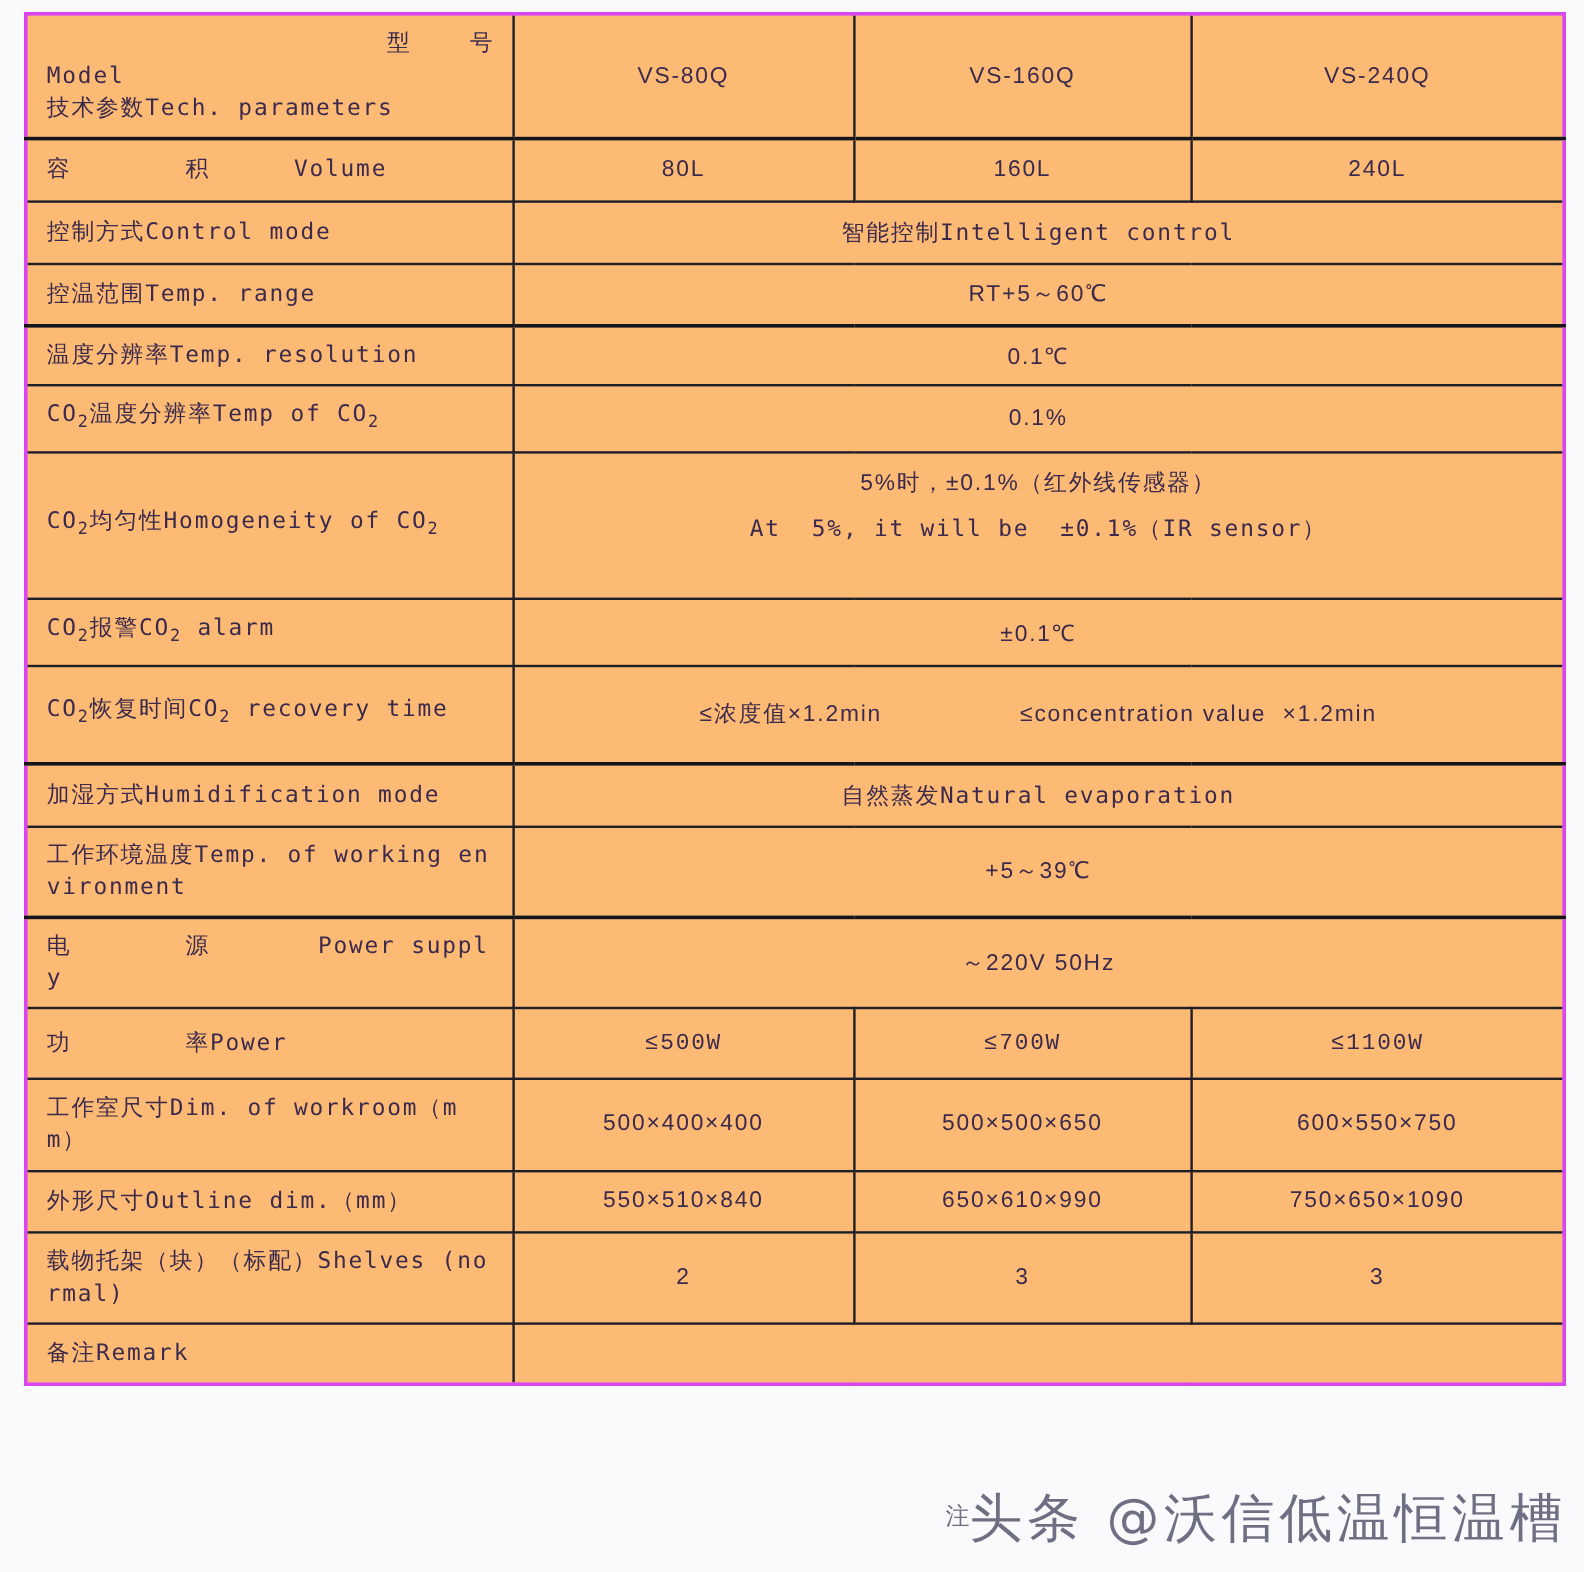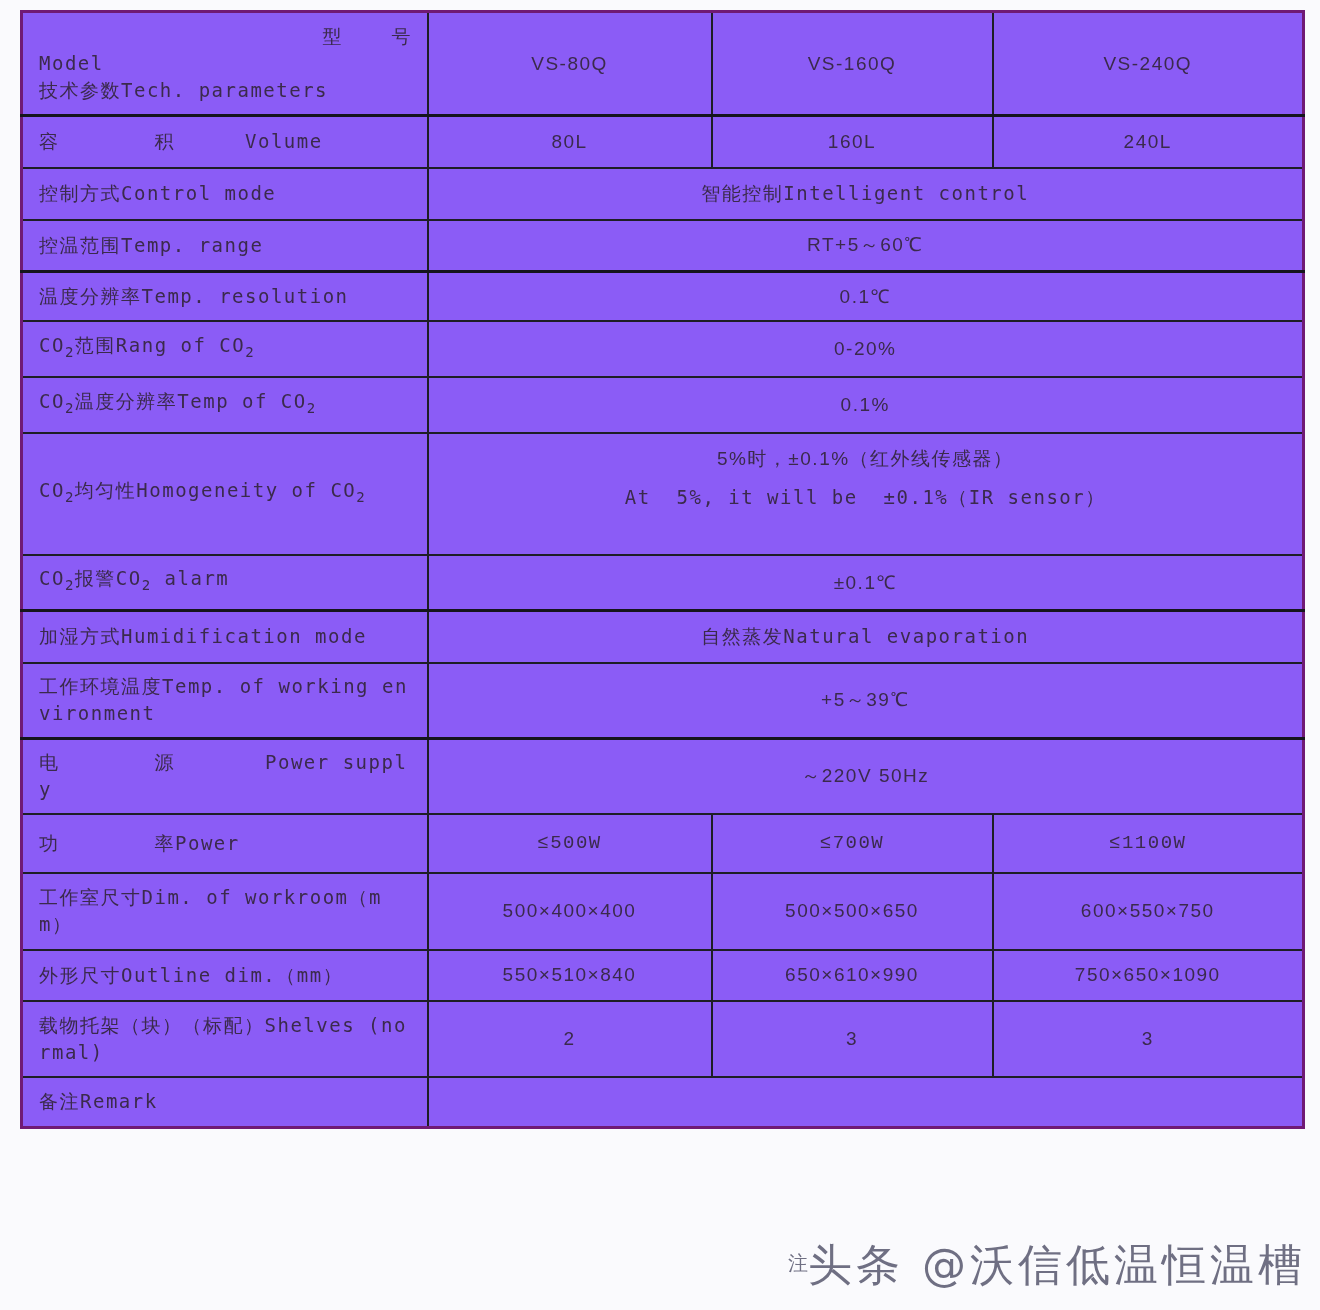--- a/index.html
+++ b/index.html
@@ -2,22 +2,22 @@
 <html><head>
 <meta charset="utf-8">
 <style>
   html, body { margin:0; padding:0; }
   body {
     width:1320px; height:1310px; background:#fafafd; position:relative; overflow:hidden;
     font-family:"DejaVu Sans Mono","Liberation Mono",monospace; color:#3b2a4c;
   }
   table.spec {
     position:absolute; left:20px; top:10px; width:1282px;
-    border-collapse:collapse; table-layout:fixed; background:#8b5cf6;
-    border:3px solid #701a75;
+    border-collapse:collapse; table-layout:fixed; background:#fdba74;
+    border:3px solid #d946ef;
   }
   table.spec td {
     border:2px solid #1e1e26; padding:0 16px; font-size:19px; letter-spacing:1.5px;
     vertical-align:middle;
   }
   td.lbl { text-align:left; line-height:27px; word-break:break-all; }
   td.val { text-align:center; font-family:"Liberation Sans Narrow","Liberation Sans",sans-serif; letter-spacing:0.5px; }
   td.val .mono { font-family:"DejaVu Sans Mono",monospace; letter-spacing:1.5px; }
   tr.thick td { border-top:3px solid #15151c; }
   td.big { font-size:27px; font-family:Liberation Mono, monospace; }
@@ -74,26 +74,20 @@
     <td class="lbl">控温范围Temp. range</td>
     <td class="val" colspan="3">RT+5～60℃</td>
   </tr>
 
 
   <tr class="thick" style="height:49px">
     <td class="lbl">温度分辨率Temp. resolution</td>
     <td class="val" colspan="3">0.1℃</td>
   </tr>
 
-  <tr style="height:56px">
-    <td class="lbl">
-      <span>CO</span><span class="sub">2</span><span>范围Rang of CO</span><span class="sub">2</span>
-    </td>
-    <td class="val" colspan="3">0-20%</td>
-  </tr>
 
   <tr style="height:56px">
     <td class="lbl">
       <span>CO</span><span class="sub">2</span><span>温度分辨率Temp of CO</span><span class="sub">2</span>
     </td>
     <td class="val" colspan="3">0.1%</td>
   </tr>
 
   <tr style="height:122px">
     <td class="lbl">
@@ -105,20 +99,28 @@
     </td>
   </tr>
 
   <tr style="height:56px">
     <td class="lbl">
       <span>CO</span><span class="sub">2</span><span>报警CO</span><span class="sub">2</span><span style="white-space:pre"> alarm</span>
     </td>
     <td class="val" colspan="3">±0.1℃</td>
   </tr>
 
+  <tr style="height:82px">
+    <td class="lbl">
+      <span>CO</span><span class="sub">2</span><span>恢复时间CO</span><span class="sub">2</span><span style="white-space:pre-wrap"> recovery time</span>
+    </td>
+    <td class="val" colspan="3">
+      <span>≤浓度值×1.2min</span><span style="display:inline-block;width:115px"></span><span style="white-space:pre">≤concentration value  ×1.2min</span>
+    </td>
+  </tr>
 
   <tr class="thick" style="height:52px">
     <td class="lbl">加湿方式Humidification mode</td>
     <td class="val" colspan="3"><span class="mono">自然蒸发Natural evaporation</span></td>
   </tr>
 
   <tr style="height:76px">
     <td class="lbl">工作环境温度Temp. of working environment</td>
     <td class="val" colspan="3">+5～39℃</td>
   </tr>

